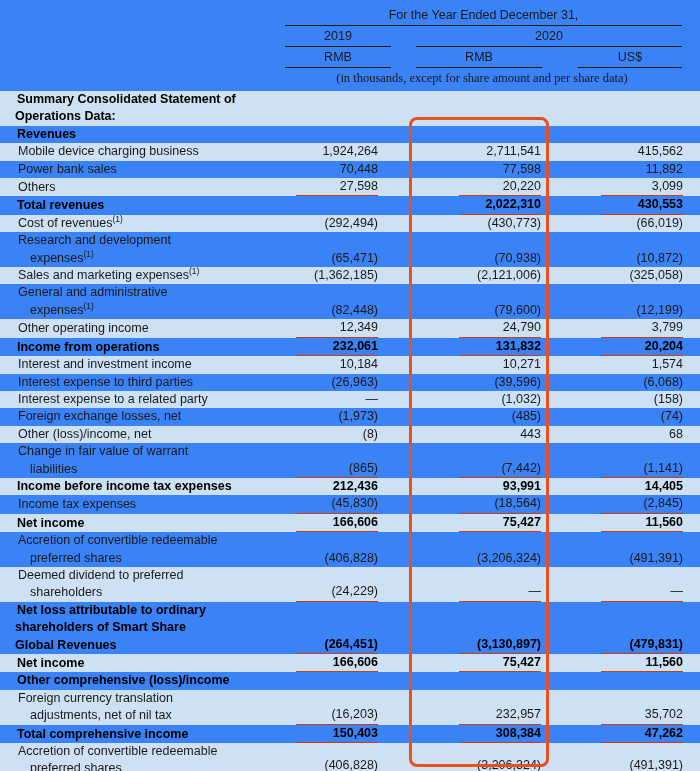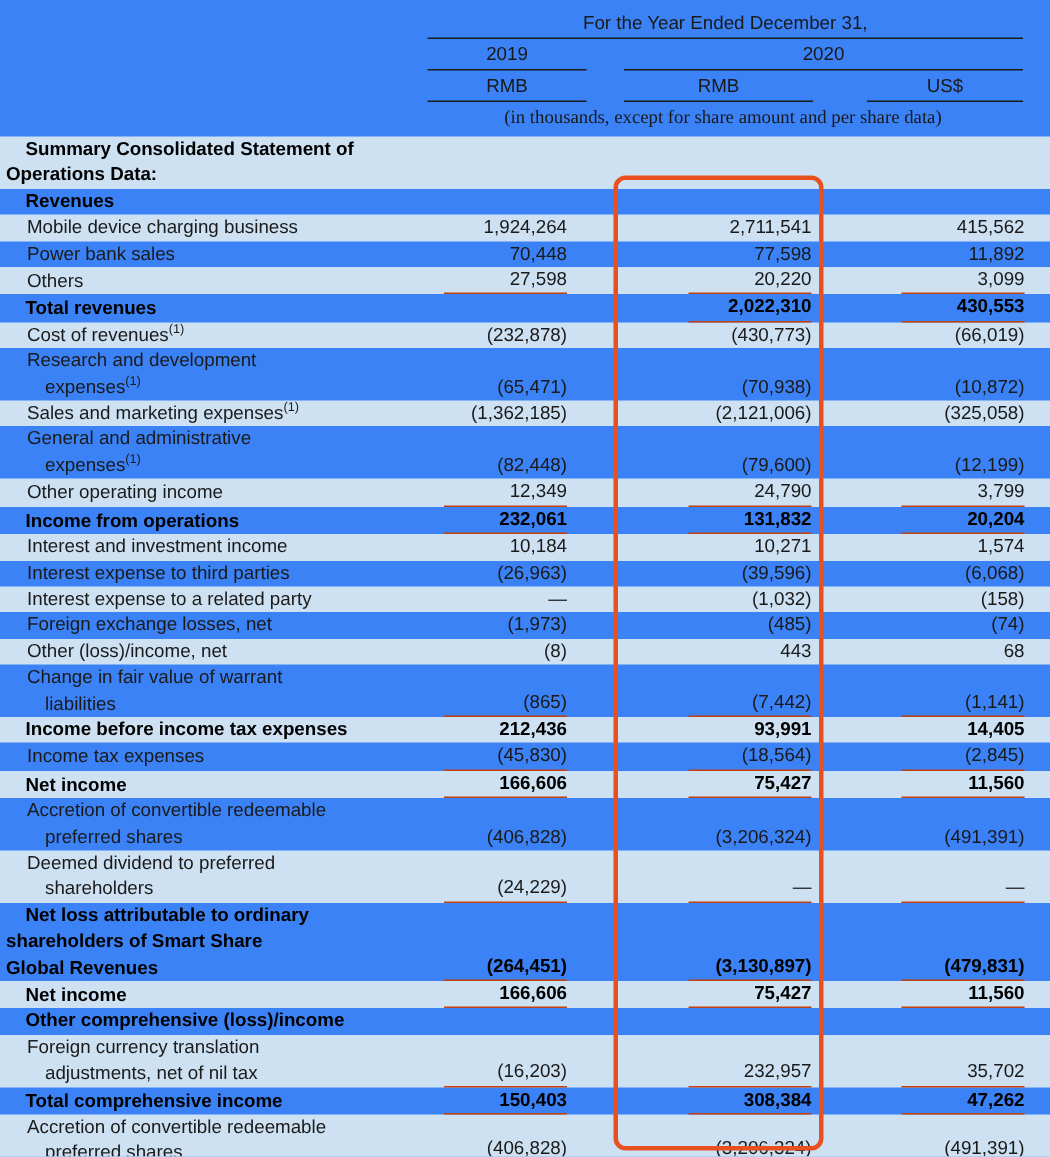--- a/index.html
+++ b/index.html
@@ -22,21 +22,21 @@
   .h-c2 { width:126px; margin-left:25px; }
   .h-c3 { width:104px; margin-left:36px; }
   .h-note { margin:3px 0 5px 278px; width:408px; text-align:center;font-family:Liberation Serif, serif; }
   
   .row { display:flex; align-items:flex-end; line-height:17.4px; padding-right:17px; }
   .row.stripe { background: var(--stripe, #cde1f2); }
   .label { flex:1; min-width:0; }
   .lbl-line { white-space:nowrap; overflow:hidden; }
   .indent-0 .lbl-line { padding-left:17px; }
   .indent-1 .lbl-line { padding-left:18px; }
-  .indent-0 .lbl-line + .lbl-line { padding-left:4px; }
+  .indent-0 .lbl-line + .lbl-line { padding-left:15px; }
   .indent-1 .lbl-line + .lbl-line { padding-left:30px; }
   .bold .lbl-line, .bold .num { font-weight:bold; color:#000; }
   .cell { flex:none; text-align:right; }
   .c1 { width:100px; }
   .c2 { width:125px; margin-left:38px; }
   .c3 { width:110px; margin-left:32px; }
   .num { display:inline-block; min-width:82px; }
   .num.rule { border-bottom:1px solid #c2410c; }
   .num.dbl  { border-bottom:3px double #1a1a1a; }
   sup { font-size:8.5px; vertical-align:super; line-height:0; }
@@ -116,21 +116,21 @@
         <div class="label indent-0">
           <div class="lbl-line">Total revenues</div>
         </div>
         <div class="cell c1"><span class="num rule">2,022,310</span></div>
         <div class="cell c3"><span class="num rule">430,553</span></div>
       </div>
       <div class="row stripe">
         <div class="label indent-1">
           <div class="lbl-line">Cost of revenues<sup>(1)</sup></div>
         </div>
-        <div class="cell c1"><span class="num">(232,878)</span></div>
+        <div class="cell c1"><span class="num">(292,494)</span></div>
         <div class="cell c2"><span class="num">(430,773)</span></div>
         <div class="cell c3"><span class="num">(66,019)</span></div>
       </div>
       <div class="row">
         <div class="label indent-1">
           <div class="lbl-line">Research and development</div>
           <div class="lbl-line">expenses<sup>(1)</sup></div>
         </div>
         <div class="cell c1"><span class="num">(65,471)</span></div>
         <div class="cell c2"><span class="num">(70,938)</span></div>

